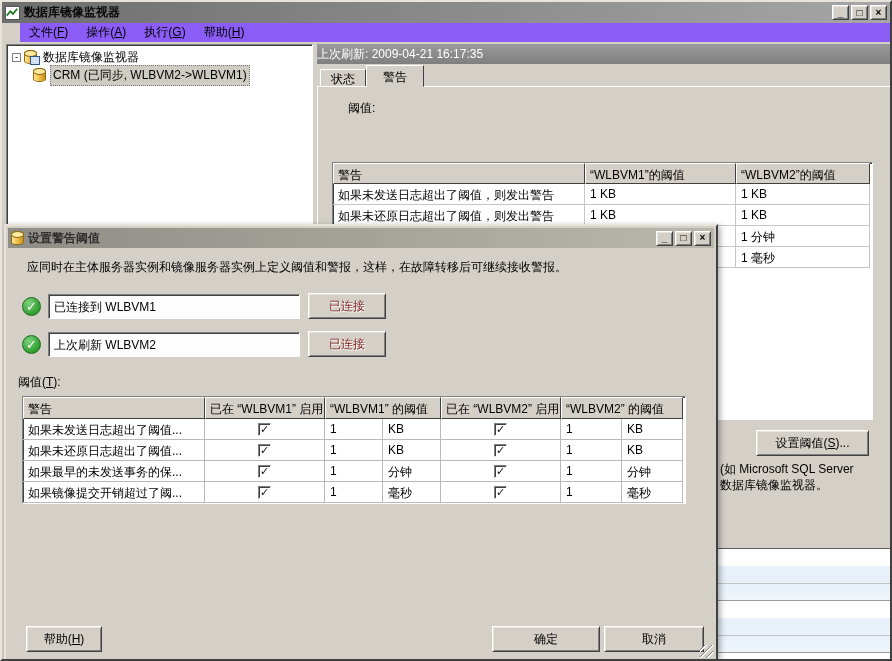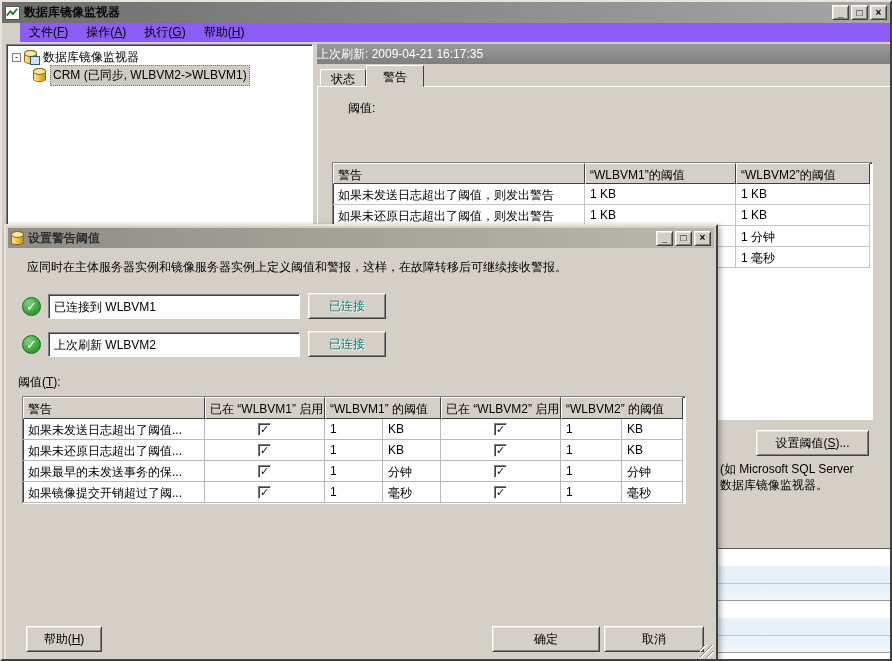--- a/index.html
+++ b/index.html
@@ -6,21 +6,21 @@
   body { font-family:"Liberation Sans","DejaVu Sans",sans-serif; background:#3a6ea5; }
   #screen { position:relative; width:892px; height:661px; background:#d4d0c8;
             border:2px solid; border-color:#e8e4dc #404040 #404040 #e8e4dc; overflow:hidden;
             font-size:12px; color:#000; }
 
   
   .raised  { background:#d4d0c8; border:1px solid; border-color:#fff #404040 #404040 #fff;
              box-shadow:inset 1px 1px 0 #e8e4dc, inset -1px -1px 0 #808080; }
   .btn     { display:flex; align-items:center; justify-content:center; cursor:default;
              font-size:12px; }
-  .btn.disabled { color:#0f766e; text-shadow:1px 1px 0 #fff; }
+  .btn.disabled { color:#7f1d1d; text-shadow:1px 1px 0 #fff; }
 
   
   .titlebar { position:absolute; left:0; top:0; width:100%; height:21px;
               background:linear-gradient(to right,#6e6e6e,#a6a6a6);
               display:flex; align-items:center; padding:0 3px; }
   .titlebar .t-text { font-weight:bold; color:#0a0a0a; margin-left:4px; flex:1; }
   .win-ctrls { display:flex; gap:2px; }
   .win-ctrl { width:17px; height:15px; font-size:10px; font-weight:bold; line-height:12px; }
   .chart-ico { width:15px; height:14px; background:#fff; border:1px solid #555; position:relative; }
   .chart-ico svg { position:absolute; inset:0; }

